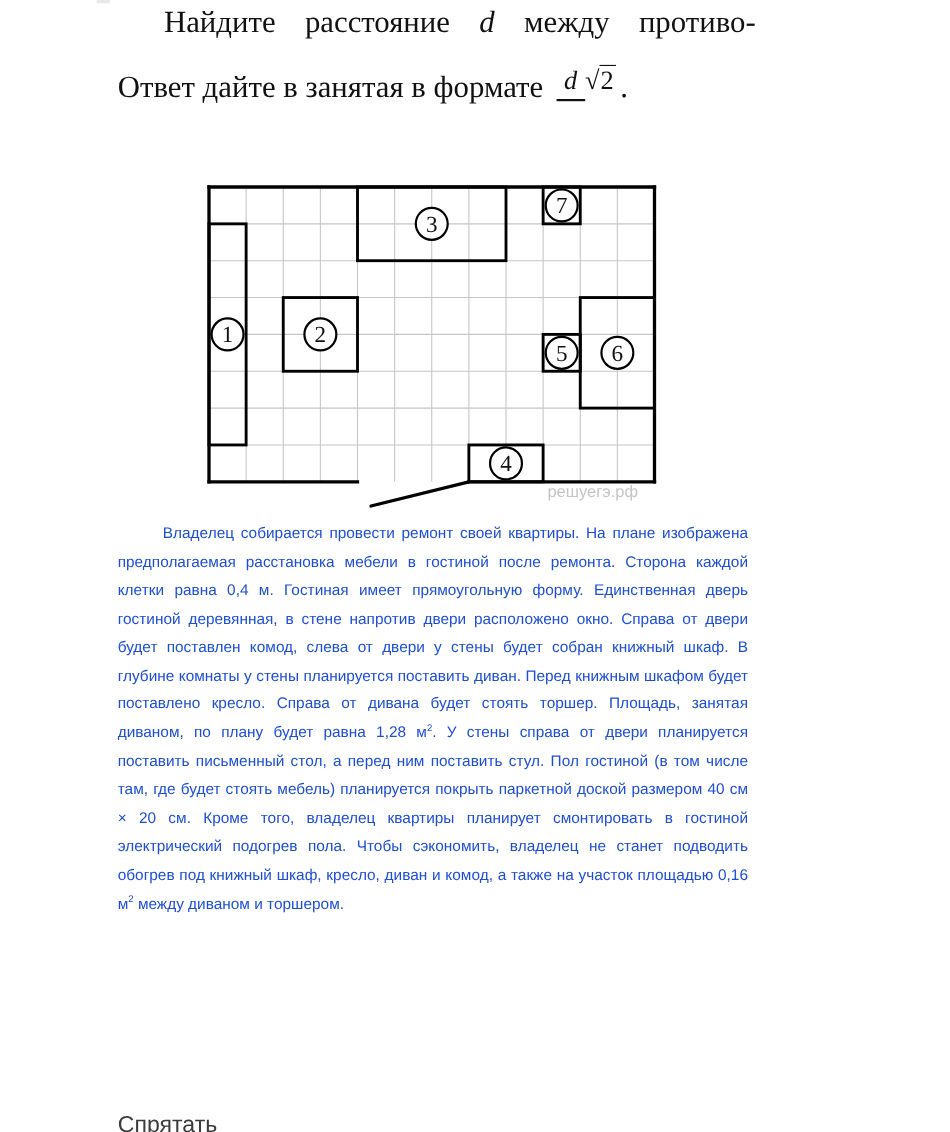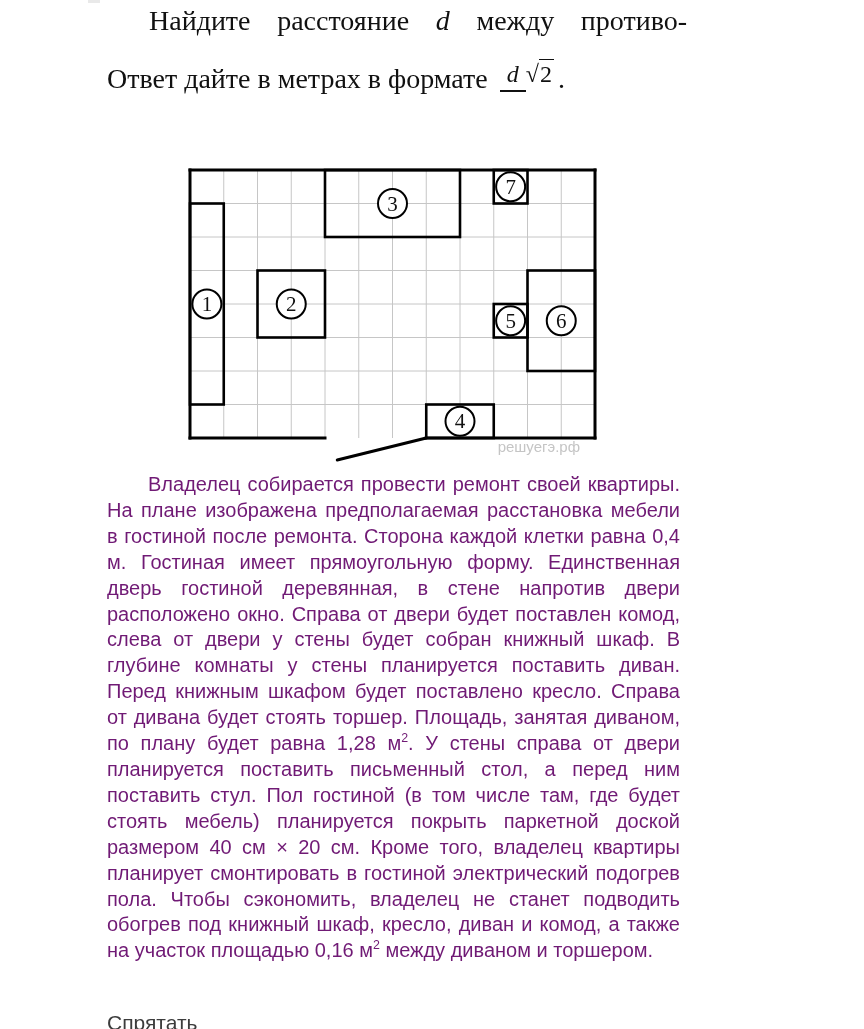--- a/index.html
+++ b/index.html
@@ -13,38 +13,38 @@
   .var{font-style:italic;}
   .answer-line{position:absolute;left:107px;top:62px;width:580px;
                font-family:"Liberation Serif",serif;font-size:28px;color:#111;}
   .fraction{display:inline-block;vertical-align:middle;text-align:center;
             margin:0 4px 16px 12px;font-size:24px;line-height:1;}
   .fraction .num{font-style:italic;padding:0 7px 3px 7px;border-bottom:2px solid #111;}
   .fraction .den{padding-top:2px;}
   .fraction .radicand{border-top:1.6px solid #111;padding:1px 2px 0 1px;}
   .plan-wrap{position:absolute;left:185px;top:165px;width:420px;height:306px;}
   .problem{position:absolute;left:107px;top:472px;width:573px;
-           font-size:20px;line-height:25.9px;text-align:justify;color:#701a75;}
+           font-size:14px;line-height:25.9px;text-align:justify;color:#1d4ed8;}
   .problem .indent{display:inline-block;width:41px;}
   .problem sup{font-size:0.62em;line-height:1;vertical-align:super;}
   .hide-link{position:absolute;left:107px;top:1011px;font-size:21px;color:#3c3c3c;cursor:pointer;}
 </style>
 </head>
 <body>
 
 <div class="page">
 
   <div class="artifact"></div>
 
   <div class="title">
     <div class="line first"><span>Найдите расстояние </span><span class="var">d</span><span> между противо-</span></div>
   </div>
 
   <div class="answer-line">
-    <span>Ответ дайте в метрах в формате</span><span class="fraction"><span class="num">d</span><span class="den"><span>√</span><span class="radicand">2</span></span></span><span>.</span>
+    <span>Ответ дайте в занятая в формате</span><span class="fraction"><span class="num">d</span><span class="den"><span>√</span><span class="radicand">2</span></span></span><span>.</span>
   </div>
 
   <div class="plan-wrap">
     <svg id="plan-svg" width="420" height="306" viewBox="0 0 420 306" xmlns="http://www.w3.org/2000/svg">
         <line x1="38.75" y1="5" x2="38.75" y2="273" stroke="#c6c6c6" stroke-width="1"></line>
         <line x1="72.5" y1="5" x2="72.5" y2="273" stroke="#c6c6c6" stroke-width="1"></line>
         <line x1="106.25" y1="5" x2="106.25" y2="273" stroke="#c6c6c6" stroke-width="1"></line>
         <line x1="140" y1="5" x2="140" y2="273" stroke="#c6c6c6" stroke-width="1"></line>
         <line x1="173.75" y1="5" x2="173.75" y2="273" stroke="#c6c6c6" stroke-width="1"></line>
         <line x1="207.5" y1="5" x2="207.5" y2="273" stroke="#c6c6c6" stroke-width="1"></line>

